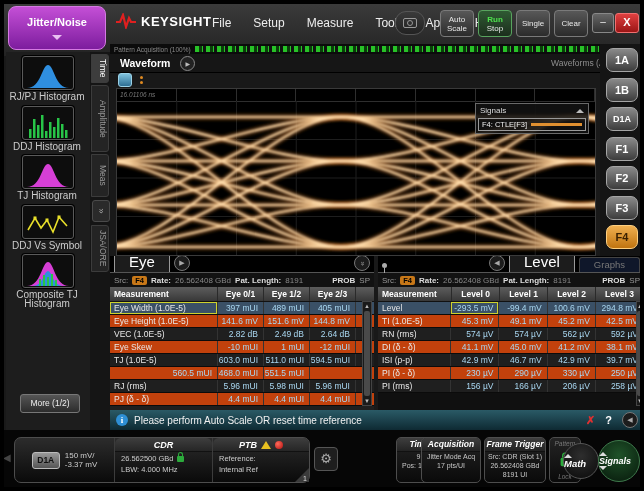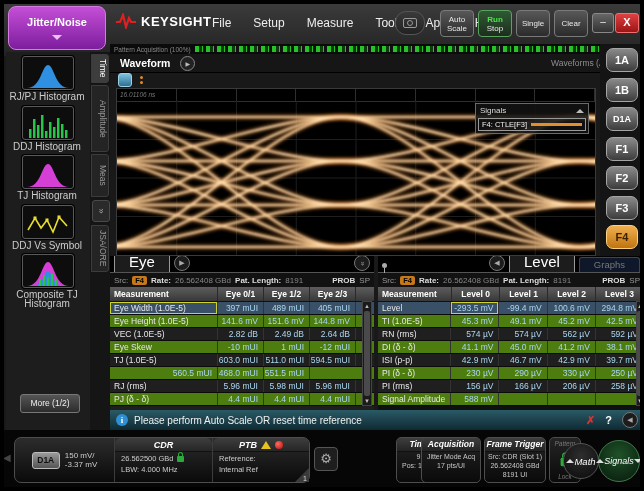--- a/index.html
+++ b/index.html
@@ -108,21 +108,21 @@
   .psrc .k{color:#999;}
   .psrc .kb{color:#ddd;font-weight:bold;}
   .psrc .v{color:#888;}
   .badge{background:#c87818;color:#000;font-weight:bold;font-size:7.5px;border-radius:2px;padding:0 3px;}
   .psrc .sp{margin-left:auto;}
   .phead{height:14px;display:flex;background:linear-gradient(#5d5d5d,#383838);border-bottom:1px solid #111;}
   .hcell{box-sizing:border-box;font-size:8.5px;font-weight:bold;color:#fff;line-height:14px;
          border-right:1px solid #2a2a2a;text-align:center;overflow:hidden;white-space:nowrap;}
   .hcell:first-child{text-align:left;padding-left:4px;}
   .rows{position:relative;}
-  .trow{display:flex;height:13px;background:#4d7c0f;border-bottom:1px solid #0b0b0b;box-sizing:border-box;}
+  .trow{display:flex;height:13px;background:#c2410c;border-bottom:1px solid #0b0b0b;box-sizing:border-box;}
   .rows .trow:nth-child(odd){background:#1f1f1f;}
   .rows .trow:first-child{background:#3a5066;}
   .tcell{box-sizing:border-box;font-size:8.5px;line-height:12px;border-right:1px solid #333;
          overflow:hidden;white-space:nowrap;}
   .tlabel{color:#e8e8e8;padding-left:4px;}
   .tval{color:#a9d7f1;text-align:right;padding-right:5px;}
   #eye-pane .tcell:first-child,#eye-pane .hcell:first-child{width:108px;}
   #eye-pane .tval,#eye-pane .hcell:not(:first-child){width:46px;}
   #level-pane .tcell:first-child,#level-pane .hcell:first-child{width:86px;}
   #level-pane .tval,#level-pane .hcell:not(:first-child){width:56px;}
@@ -175,22 +175,22 @@
             border-bottom:1px solid #111;height:13px;line-height:13px;}
   .mp-line{font-size:7px;color:#c8c8c8;line-height:9px;}
   #tb-panel{left:352px;width:66px;margin-left:44px;}
   #acq-panel{left:421px;width:60px;}
   #ft-panel{left:484px;width:62px;}
   #patlock{position:absolute;left:549px;top:7px;width:32px;height:46px;border:1px solid #4d4d4d;border-radius:5px;
            box-sizing:border-box;background:linear-gradient(#242424,#0a0a0a);display:flex;flex-direction:column;
            align-items:center;justify-content:space-between;padding:2px 0;}
   #patlock .cap{font-size:6.5px;color:#777;font-style:italic;}
   #patlock .lock{transform:scale(1.4);margin-top:4px;}
-  .circle-btn{position:absolute;border-radius:50%;display:flex;flex-direction:row;align-items:center;justify-content:center;
-              font-style:italic;font-weight:normal;color:#fff;}
+  .circle-btn{position:absolute;border-radius:50%;display:flex;flex-direction:column;justify-content:center;
+              font-style:italic;font-weight:bold;color:#fff;}
   #math-btn{left:563px;top:13px;width:34px;height:34px;background:radial-gradient(circle at 50% 35%,#2e2e2e,#0a0a0a);
             border:1px solid #555;font-size:9.5px;}
   #signals-btn{left:598px;top:10px;width:40px;height:40px;background:radial-gradient(circle at 50% 35%,#1f5229,#07180b);
                border:1px solid #3f7a4c;font-size:9px;}
   .tri-up{width:0;height:0;border-left:4px solid transparent;border-right:4px solid transparent;border-bottom:4px solid #ddd;}
   .tri-dn{width:0;height:0;border-left:4px solid transparent;border-right:4px solid transparent;border-top:4px solid #ddd;}
 </style>
 </head>
 <body>
 
@@ -686,27 +686,20 @@
           <div class="tcell tval">330 µV</div>
           <div class="tcell tval">250 µV</div>
         </div>
         <div class="trow">
           <div class="tcell tlabel">PI (rms)</div>
           <div class="tcell tval">156 µV</div>
           <div class="tcell tval">166 µV</div>
           <div class="tcell tval">206 µV</div>
           <div class="tcell tval">258 µV</div>
         </div>
-        <div class="trow">
-          <div class="tcell tlabel">Signal Amplitude</div>
-          <div class="tcell tval">588 mV</div>
-          <div class="tcell tval"></div>
-          <div class="tcell tval"></div>
-          <div class="tcell tval"></div>
-        </div>
       </div>
     <div class="vscroll" id="level-scroll">
       <span class="arr">▲</span>
         <span class="thumb"></span>
         <span class="arr">▼</span>
     </div>
   </div>
 
   <div id="infobar">
     <span id="info-icon">i</span>

